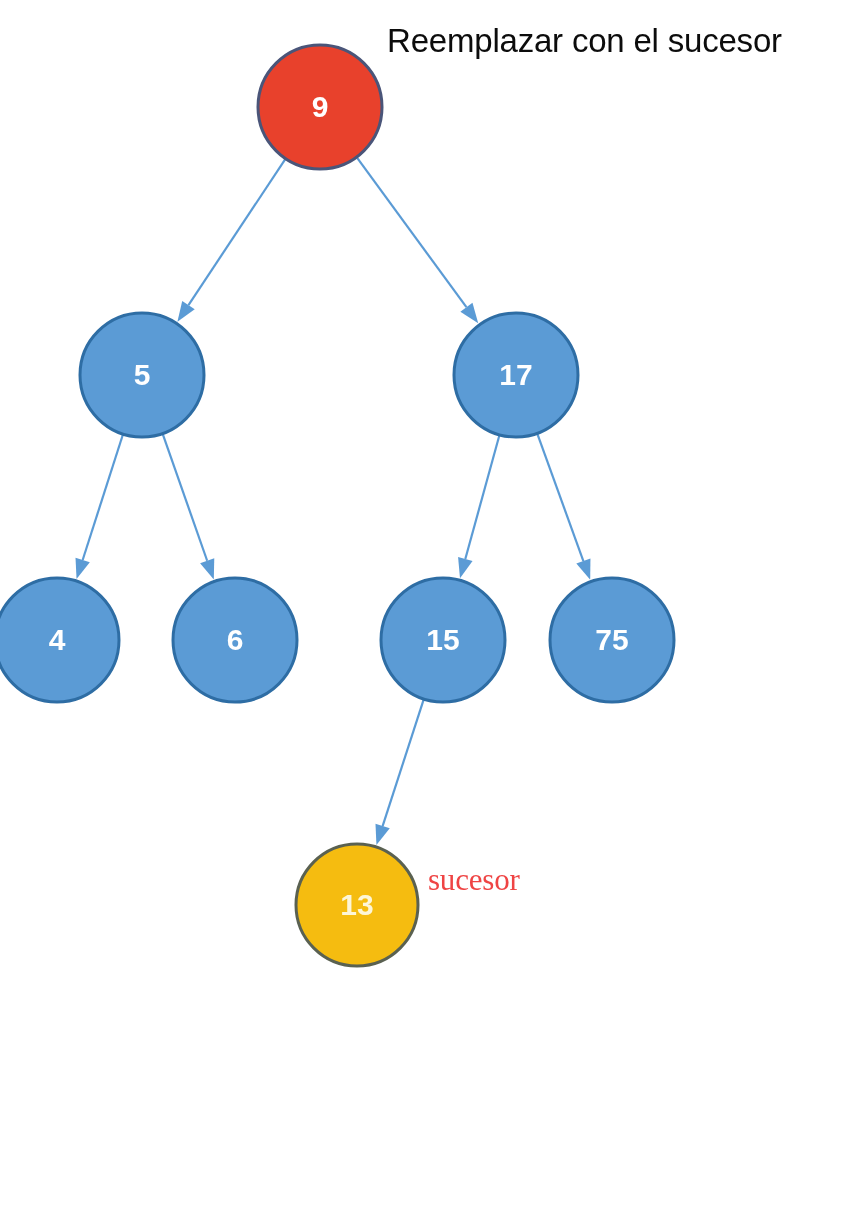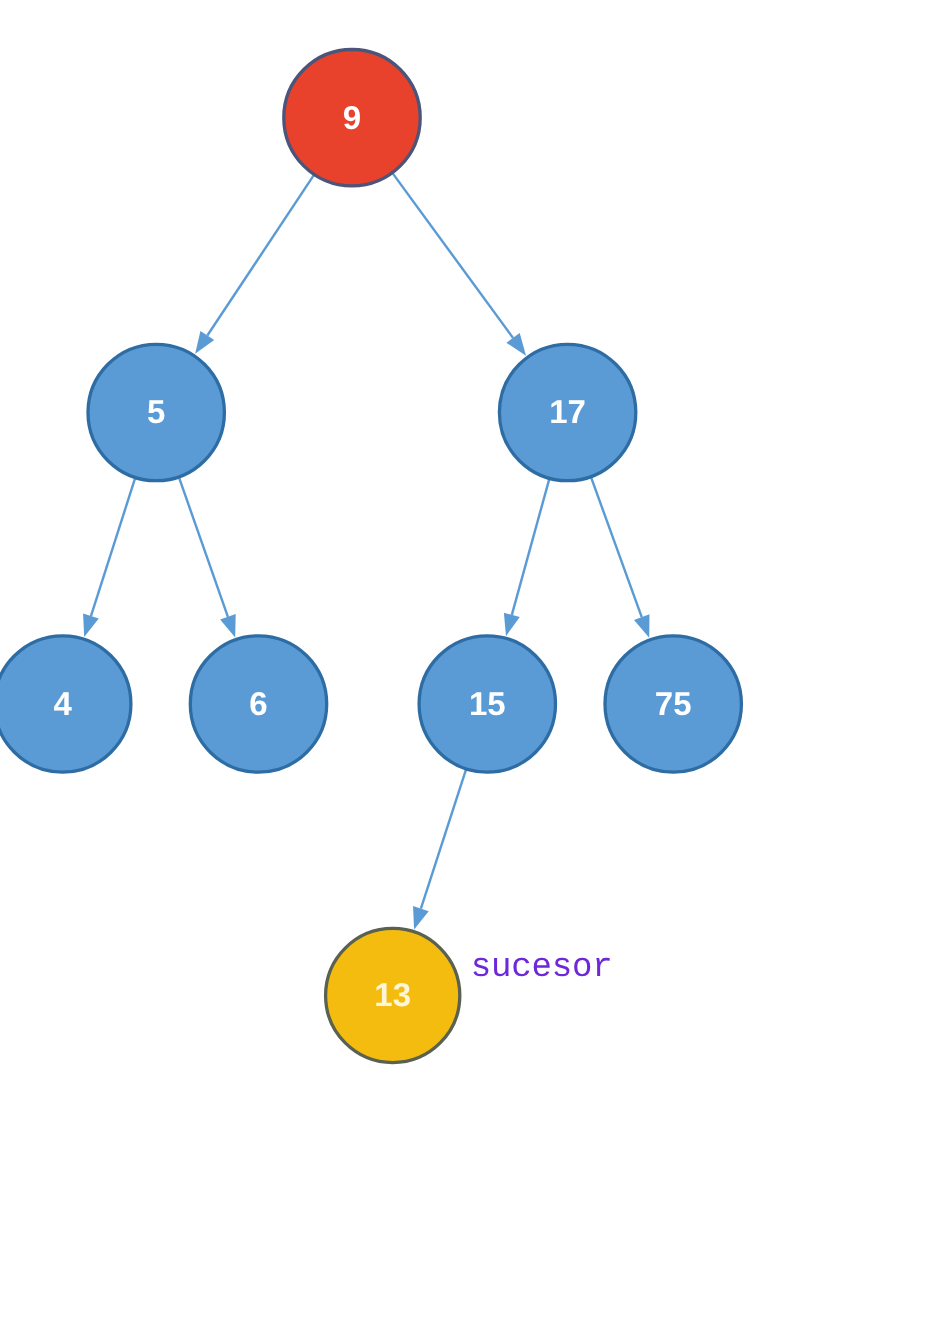--- a/index.html
+++ b/index.html
@@ -50,23 +50,23 @@
   .caption-title {
     position: absolute;
     font-family: "Liberation Sans", sans-serif;
     font-size: 33px;
     color: #0c0c0c;
     white-space: nowrap;
     letter-spacing: -0.2px;
   }
   .caption-successor {
     position: absolute;
-    font-family: Liberation Mono, monospace;
+    font-family: Liberation Serif, serif;
     font-size: 31px;
-    color: #6d28d9;
+    color: #ef4444;
     white-space: nowrap;
     letter-spacing: -0.2px;
   }
 </style>
 </head>
 <body>
 
 <div id="canvas">
 
   <svg id="tree-svg" viewBox="0 0 864 1214" xmlns="http://www.w3.org/2000/svg">
@@ -115,16 +115,17 @@
           <circle cx="612" cy="640" r="62" class="node-circle" fill="#5B9BD5" stroke="#2E6DA4"></circle>
           <text x="612" y="642" class="node-label">75</text>
         </g>
         <g>
           <circle cx="357" cy="905" r="61" class="node-circle" fill="#F5BC10" stroke="#5A6151"></circle>
           <text x="357" y="907" class="node-label node-label-yellow">13</text>
         </g>
       </g>
   </svg>
 
+  <div class="caption-title" style="left: 387px; top: 22px; font-size: 33px;">Reemplazar con el sucesor</div>
 
   <div class="caption-successor" style="left: 428px; top: 862px; font-size: 31px;">sucesor</div>
 
 </div>
 
 </body></html>

